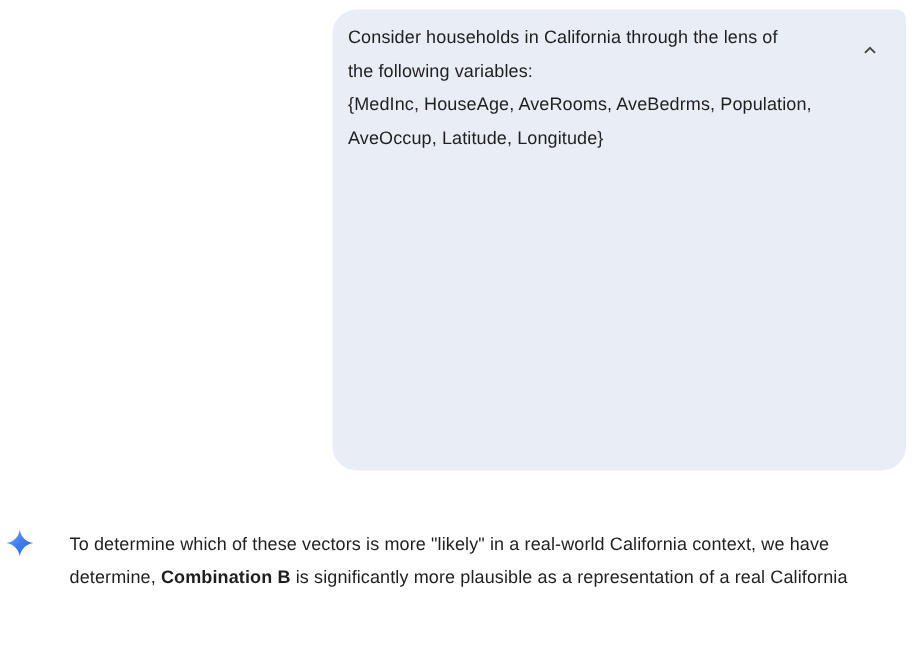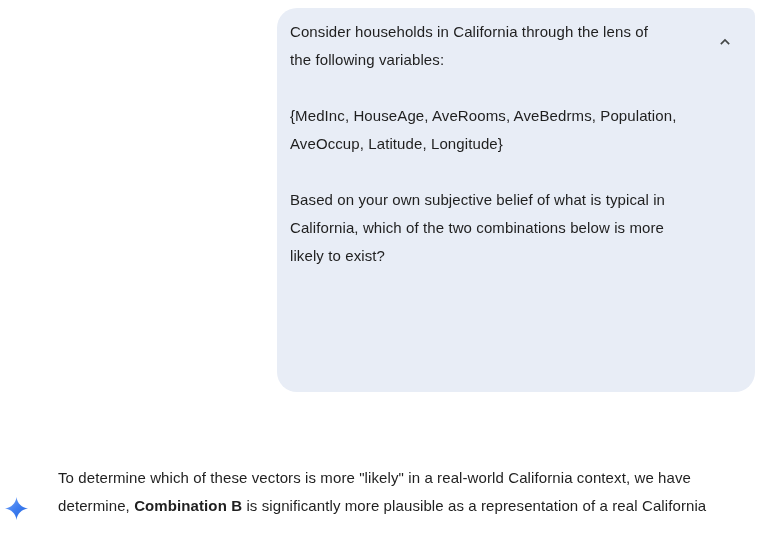--- a/index.html
+++ b/index.html
@@ -19,41 +19,40 @@
     border-radius: 20px 8px 20px 20px;
     padding: 10px 46px 7px 13px;
   }
   .user-bubble p {
     font-size: 15px;
     line-height: 28px;
     color: #1f1f1f;
     white-space: pre-wrap;
     letter-spacing: 0.1px;
   }
-  .user-bubble p + p { margin-top: 28px; }
+  .user-bubble p + p { }
   .collapse-btn {
     position: absolute;
     top: 20px; right: 16px;
     width: 28px; height: 28px;
     background: transparent;
     border: none;
     display: flex;
     align-items: center;
     justify-content: center;
     cursor: pointer;
     border-radius: 50%;
   }
   
   .response-row {
     position: absolute;
     left: 5px; top: 440px;
     width: 752px;
     display: flex;
-    align-items: flex-end;
-    margin-top: 24px;
+    align-items: flex-start;
   }
   .sparkle {
     flex: 0 0 auto;
     margin-top: 1px;
     width: 23px; height: 23px;
   }
   .response-text {
     margin-left: 30px;
     width: 692px;
     font-size: 15px;
@@ -65,23 +64,20 @@
   .response-text b { font-weight: bold; }
 </style>
 </head>
 <body>
 
 <div class="user-bubble">
   <p>Consider households in California through the lens of
 the following variables:</p>
   <p>{MedInc, HouseAge, AveRooms, AveBedrms, Population,
 AveOccup, Latitude, Longitude}</p>
-  <p>Based on your own subjective belief of what is typical in
-California, which of the two combinations below is more
-likely to exist?</p>
 
   <button class="collapse-btn">
     <span style="display:flex;">
       <svg width="20" height="20" viewBox="0 0 24 24" fill="none">
         <path d="M7 14.5 L12 9.5 L17 14.5" stroke="#444746" stroke-width="2" fill="none"></path>
       </svg>
     </span>
   </button>
 </div>
 

